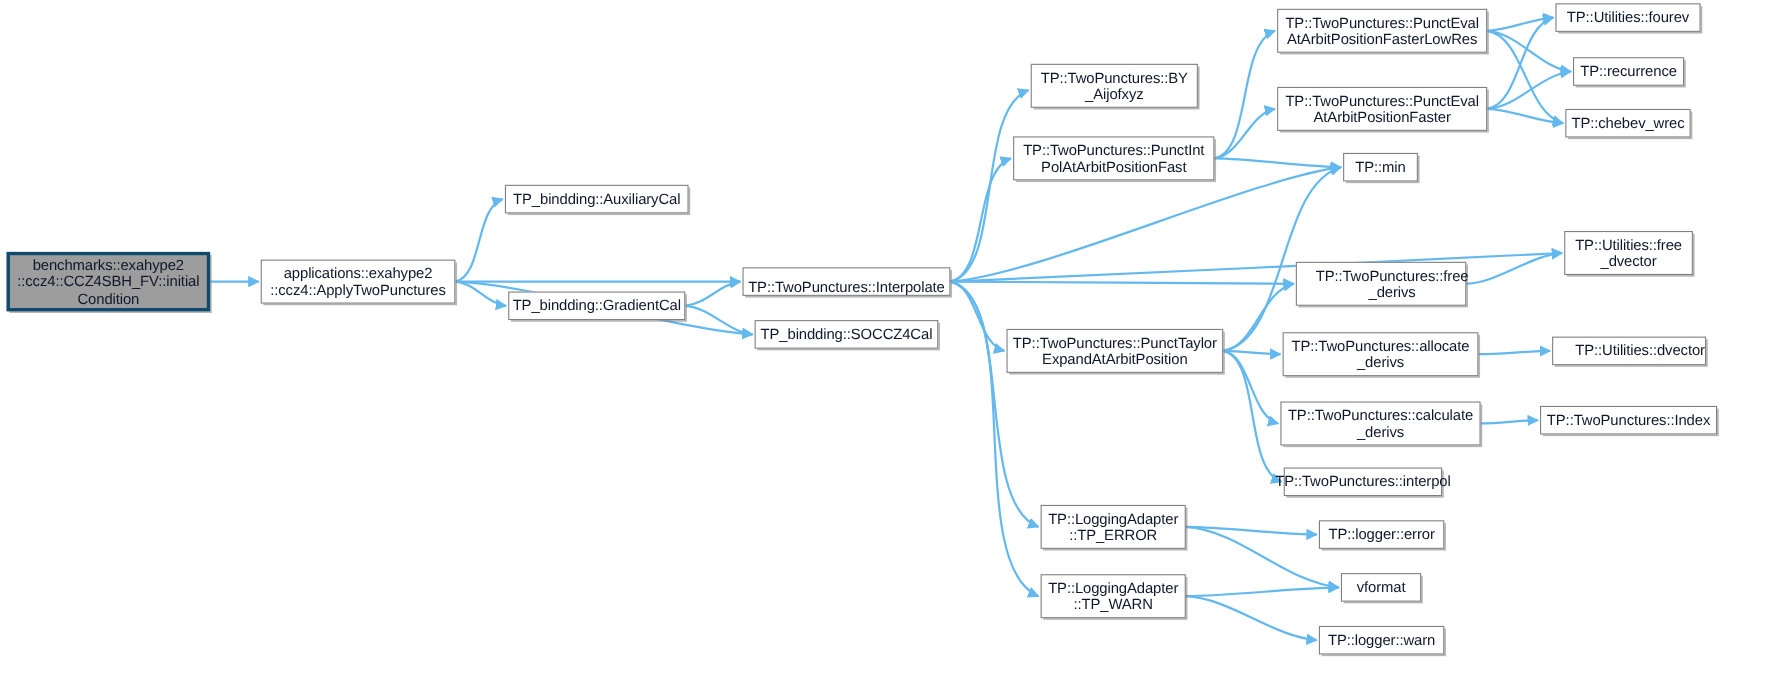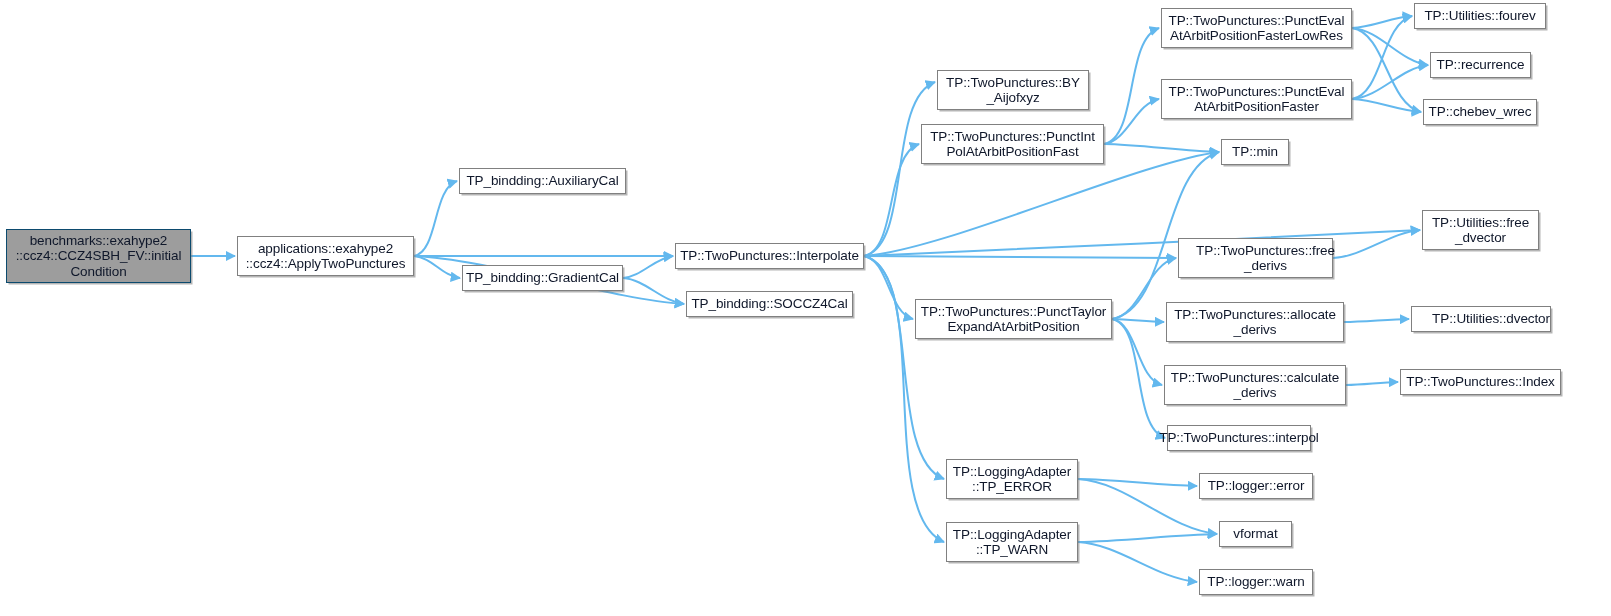--- a/index.html
+++ b/index.html
@@ -31,21 +31,21 @@
     color:#0f172a;
     font-size:13.5px;
     line-height:15.5px;
     letter-spacing:-0.1px;
     white-space:pre-line;
     box-shadow:2px 2px 0px -0.5px rgba(120,120,120,0.55);
     z-index:5;
   }
   .node.root{
     background:#9d9d9d;
-    border:1px solid #0c4a6e;
+    border:3px solid #0c4a6e;
   }
   .node span{display:block;padding:0 4px;}
 </style>
 </head>
 <body>
 
 <div id="canvas">
   <svg id="edges" xmlns="http://www.w3.org/2000/svg" viewBox="0 0 1611 616">
     <defs>
       <marker id="arrow" viewBox="0 0 10 10" refX="9" refY="5" markerWidth="5.2" markerHeight="5.2" orient="auto-start-reverse">
@@ -93,22 +93,22 @@
   </svg>
   <div id="node-layer">
       <div class="node root" style="left: 6px; top: 229px; width: 185px; height: 54px;"><span>benchmarks::exahype2
 ::ccz4::CCZ4SBH_FV::initial
 Condition</span></div>
       <div class="node" style="left: 237px; top: 236px; width: 177px; height: 40px;"><span>applications::exahype2
 ::ccz4::ApplyTwoPunctures</span></div>
       <div class="node" style="left: 459px; top: 168px; width: 167px; height: 26px;"><span>TP_bindding::AuxiliaryCal</span></div>
       <div class="node" style="left: 462px; top: 265px; width: 161px; height: 26px;"><span>TP_bindding::GradientCal</span></div>
       <div class="node" style="left: 686px; top: 291px; width: 167px; height: 26px;"><span>TP_bindding::SOCCZ4Cal</span></div>
-      <div class="node" style="left: 675px; top: 243px; width: 189px; height: 26px;"><span>TP::TwoPunctures::Interpolate</span></div>
-      <div class="node" style="left: 937px; top: 70px; width: 152px; height: 40px;"><span>TP::TwoPunctures::BY
+      <div class="node" style="left: 675px; top: 243px; width: 189px; height: 26px; align-items: flex-end;"><span>TP::TwoPunctures::Interpolate</span></div>
+      <div class="node" style="left: 937px; top: 58px; width: 152px; height: 40px;"><span>TP::TwoPunctures::BY
 _Aijofxyz</span></div>
       <div class="node" style="left: 921px; top: 124px; width: 183px; height: 40px;"><span>TP::TwoPunctures::PunctInt
 PolAtArbitPositionFast</span></div>
       <div class="node" style="left: 1161px; top: 8px; width: 191px; height: 40px;"><span>TP::TwoPunctures::PunctEval
 AtArbitPositionFasterLowRes</span></div>
       <div class="node" style="left: 1161px; top: 79px; width: 191px; height: 40px;"><span>TP::TwoPunctures::PunctEval
 AtArbitPositionFaster</span></div>
       <div class="node" style="left: 1414px; top: 3px; width: 132px; height: 26px;"><span>TP::Utilities::fourev</span></div>
       <div class="node" style="left: 1430px; top: 52px; width: 101px; height: 26px;"><span>TP::recurrence</span></div>
       <div class="node" style="left: 1423px; top: 99px; width: 114px; height: 26px;"><span>TP::chebev_wrec</span></div>

